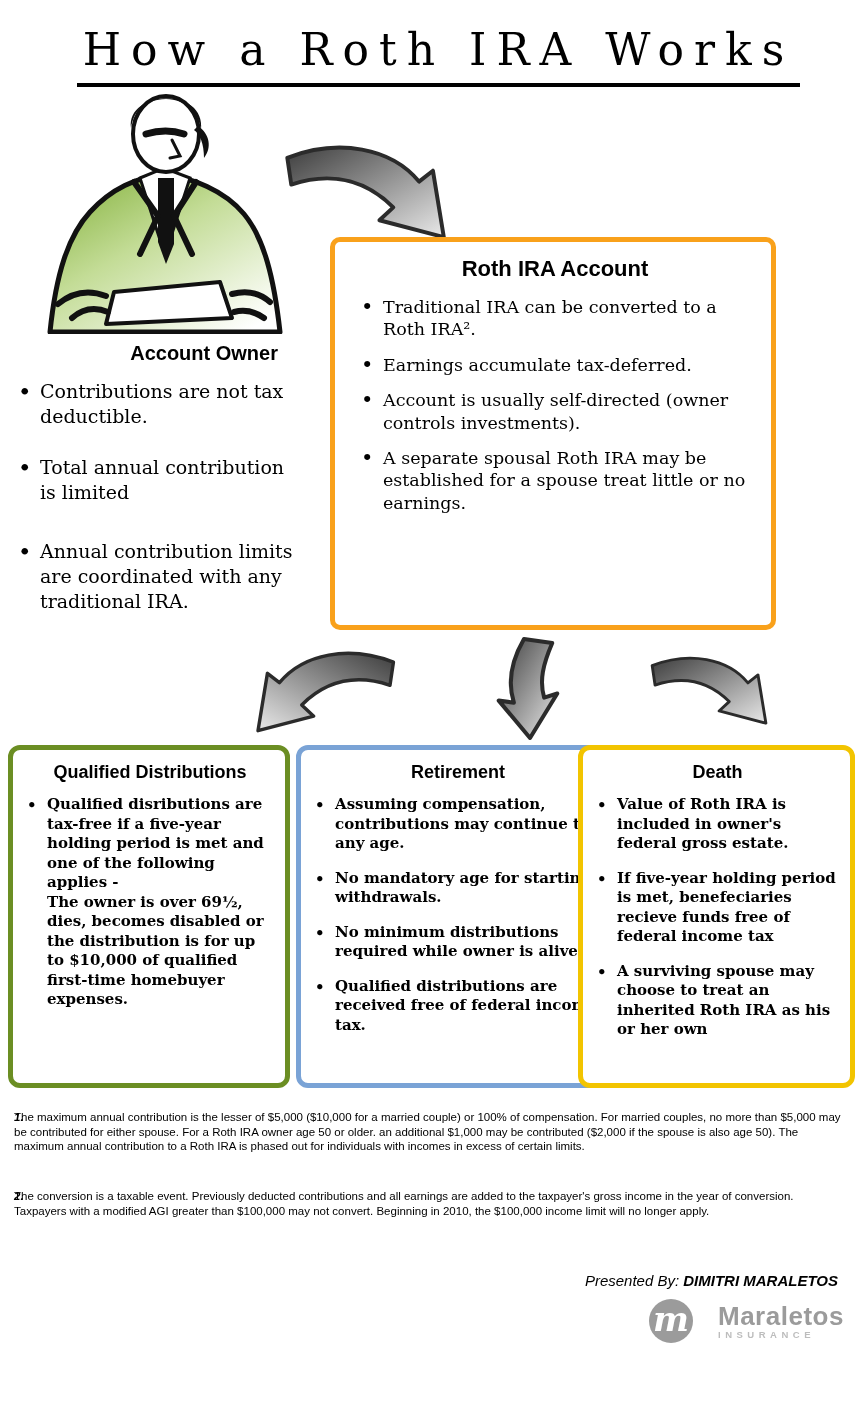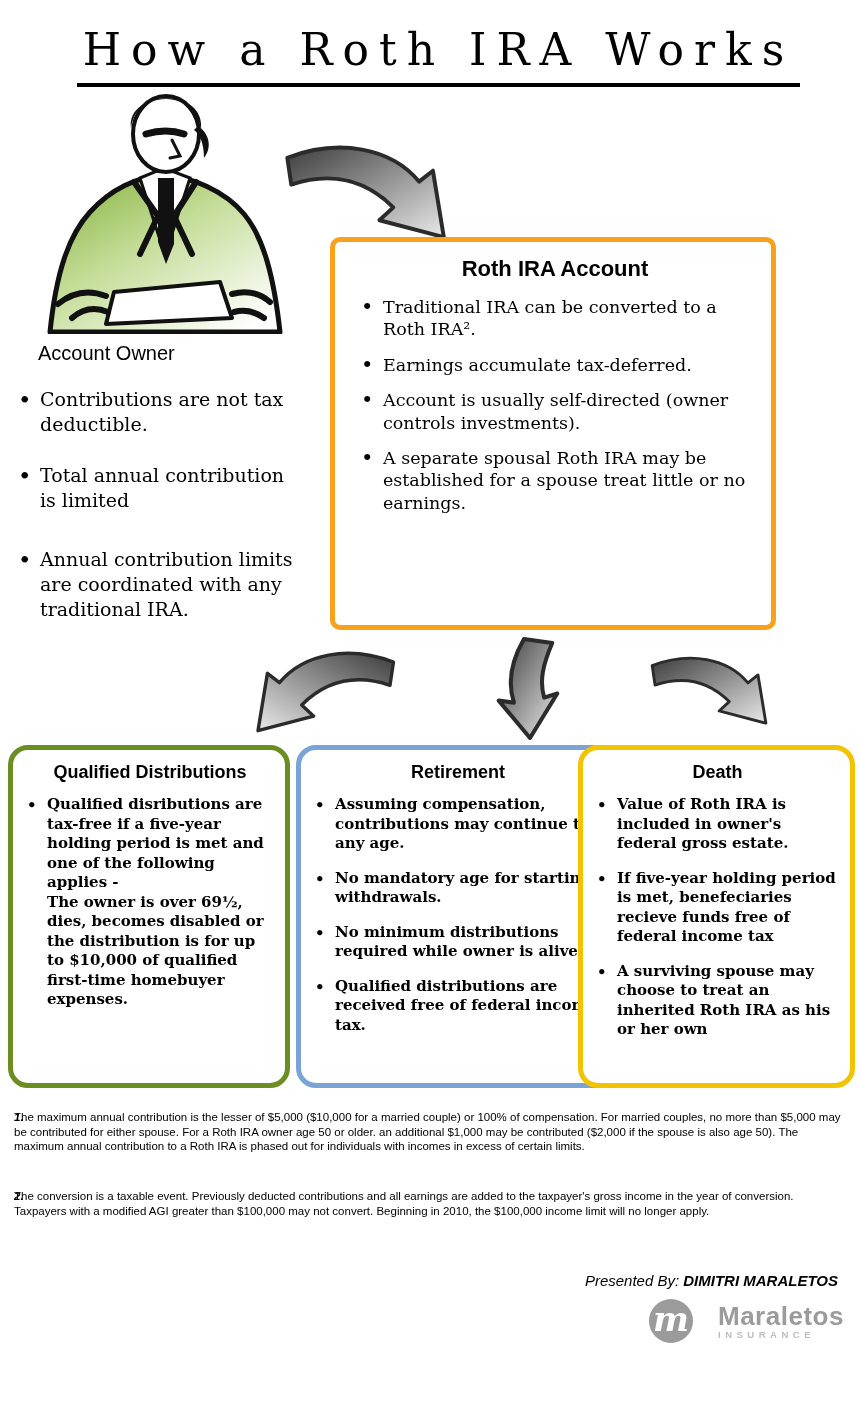--- a/index.html
+++ b/index.html
@@ -28,42 +28,42 @@
   
   .arrow-top{position:absolute;left:282px;top:138px;width:178px;height:104px;}
 
   
   ul.bullets{list-style:none;}
   ul.bullets li{position:relative;padding-left:24px;white-space:pre-line;}
   ul.bullets li::before{content:"\2022";position:absolute;left:2px;top:-2px;font-size:1.2em;}
 
   
   .owner{position:absolute;left:16px;top:342px;width:284px;}
-  .owner h2{font-size:20px;font-weight:normal;text-align:left;width:240px;margin:0 auto 22px auto;}
+  .owner h2{font-size:20px;font-weight:bold;text-align:right;width:240px;margin:0 auto 14px auto;}
   .owner ul.bullets{font-family:"DejaVu Serif",serif;font-size:19px;line-height:1.32;}
   .owner ul.bullets li{margin-bottom:26px;}
   .owner ul.bullets li:nth-child(3){margin-top:34px;}
 
   
   .roth-box{
     position:absolute;left:330px;top:237px;width:446px;height:393px;
     border:5px solid var(--orange);border-radius:10px;background:#fff;
     padding:14px 20px 10px 24px;
   }
   .roth-box h2{font-size:22px;font-weight:bold;text-align:center;margin-bottom:14px;}
   .roth-box ul.bullets{font-family:"DejaVu Serif",serif;font-size:17.5px;line-height:1.28;}
   .roth-box ul.bullets li{margin-bottom:13px;}
 
   
   .arrow-left{position:absolute;left:246px;top:636px;width:150px;height:108px;}
   .arrow-mid{position:absolute;left:490px;top:636px;width:74px;height:106px;}
   .arrow-right{position:absolute;left:650px;top:636px;width:126px;height:106px;}
 
   
-  .bbox{position:absolute;top:745px;height:343px;border-radius:20px;background:#fff;padding:12px 12px 8px 14px;}
+  .bbox{position:absolute;top:745px;height:343px;border-radius:12px;background:#fff;padding:12px 12px 8px 14px;}
   .bbox h2{font-size:18px;font-weight:bold;text-align:center;margin-bottom:12px;}
   .bbox ul.bullets{font-family:"DejaVu Serif",serif;font-weight:bold;font-size:15px;line-height:1.3;}
   .bbox ul.bullets li{margin-bottom:15px;padding-left:20px;}
   .bbox ul.bullets li::before{left:0;top:1px;font-size:1em;}
   .bbox-qd{left:8px;width:282px;border:5px solid var(--green);}
   .bbox-ret{left:296px;width:322px;border:5px solid var(--blue);}
   .bbox-death{left:578px;width:277px;border:5px solid var(--gold);}
 
   
   .footnote{position:absolute;left:14px;width:832px;font-size:11.5px;line-height:1.28;}

